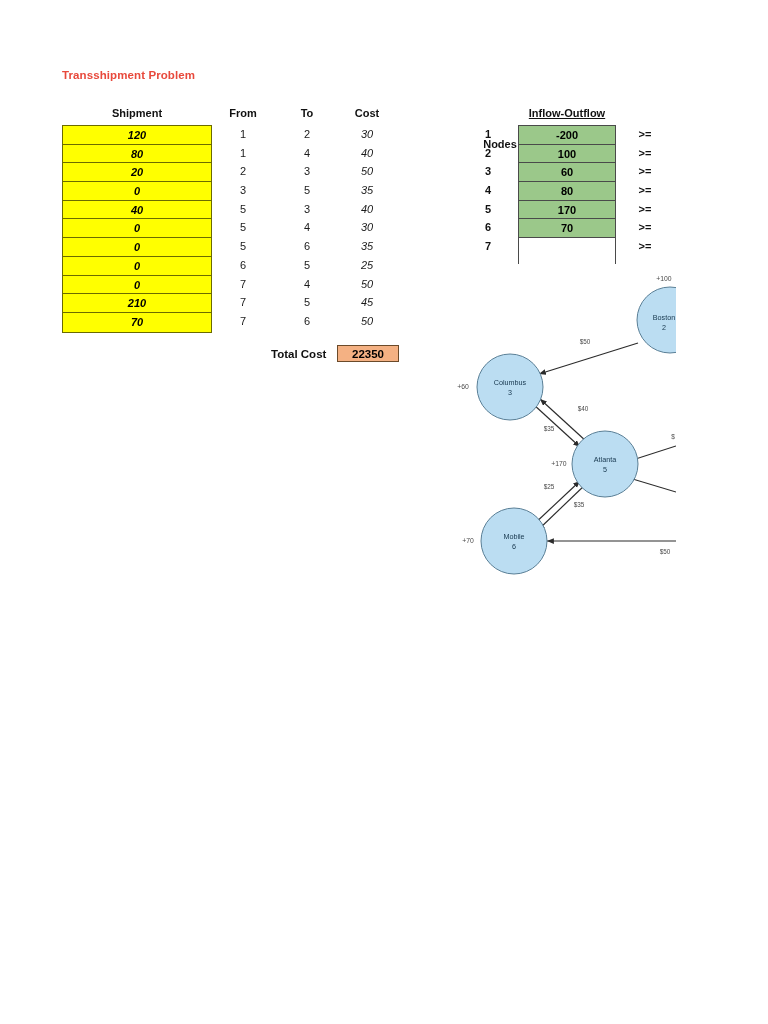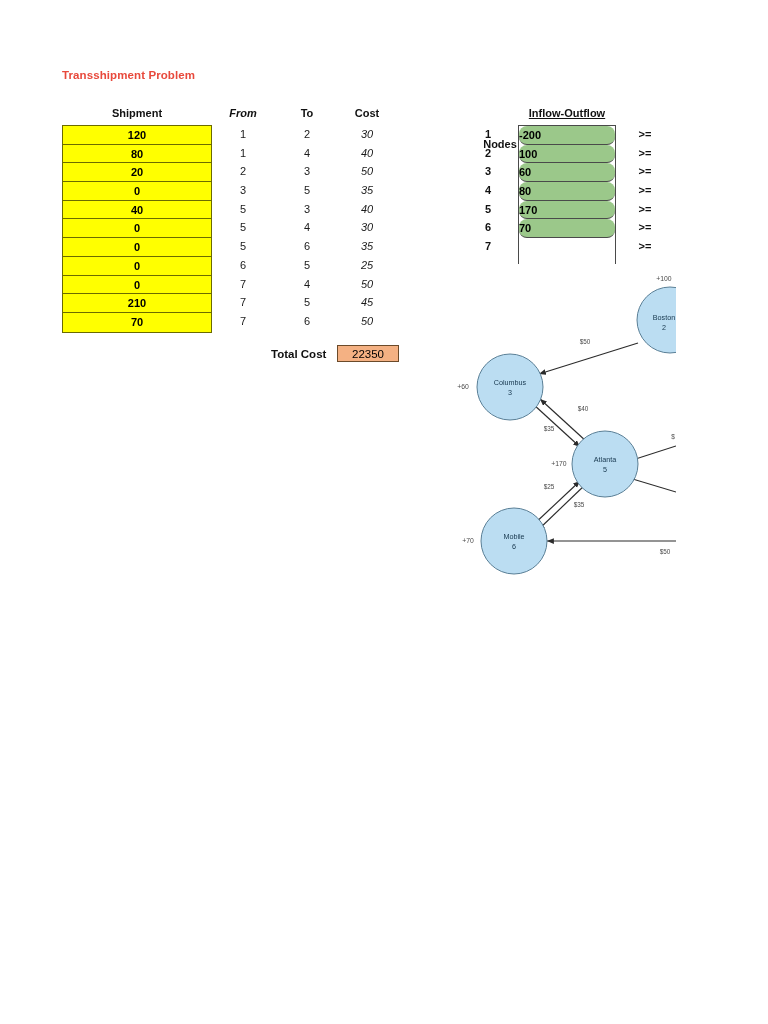--- a/index.html
+++ b/index.html
@@ -34,31 +34,32 @@
     font-size: 11px;
     font-weight: bold;
     color: #111111;
     white-space: nowrap;
     text-align: left;
     transform: translateX(-50%);
   }
 
   
   #shipment-head { left: 137px; top: 107px; }
-  #from-head     { left: 243px; top: 107px; font-style: italic; }
+  #from-head     { left: 243px; top: 107px; }
   #to-head       { left: 307px; top: 107px; }
   #cost-head     { left: 367px; top: 107px; }
 
   #shipment-table {
     position: absolute;
     left: 62px;
     top: 125px;
     width: 150px;
     border: 1px solid #6b6b00;
     box-sizing: border-box;
+    font-style: italic;
   }
   .ship-cell {
     height: 18.7px;
     line-height: 18.7px;
     background: #FFFF00;
     border-bottom: 1px solid #6b6b00;
     font-size: 11px;
     font-weight: bold;
     text-align: center;
     color: #000000;
@@ -103,21 +104,21 @@
     position: absolute;
     left: 337px;
     top: 345px;
     width: 62px;
     height: 17px;
     line-height: 17px;
     background: #F4B183;
     border: 1px solid #6b4a2a;
     box-sizing: border-box;
     font-size: 11.5px;
-    font-weight: normal;
+    font-weight: bold;
     text-align: center;
     color: #000000;
   }
 
   
   #nodes-head   { left: 500px; top: 107px; margin-top: 31px; }
   #inflow-head  { left: 567px; top: 107px; text-decoration: underline; }
 
   #node-index-col {
     position: absolute;
@@ -142,23 +143,23 @@
     border: 1px solid #4a4a4a;
     box-sizing: border-box;
   }
   .node-cell {
     height: 18.7px;
     line-height: 18.7px;
     background: #9BC88A;
     border-bottom: 1px solid #4a4a4a;
     font-size: 11px;
     font-weight: bold;
+    text-align: center;
     color: #000000;
     box-sizing: border-box;
-    border-radius: 8px;
   }
   .node-cell:last-child { border-bottom: none; margin-top: 48px; }
 
   #constraint-col {
     position: absolute;
     left: 630px;
     top: 125px;
     width: 30px;
   }
   .constraint-cell {

